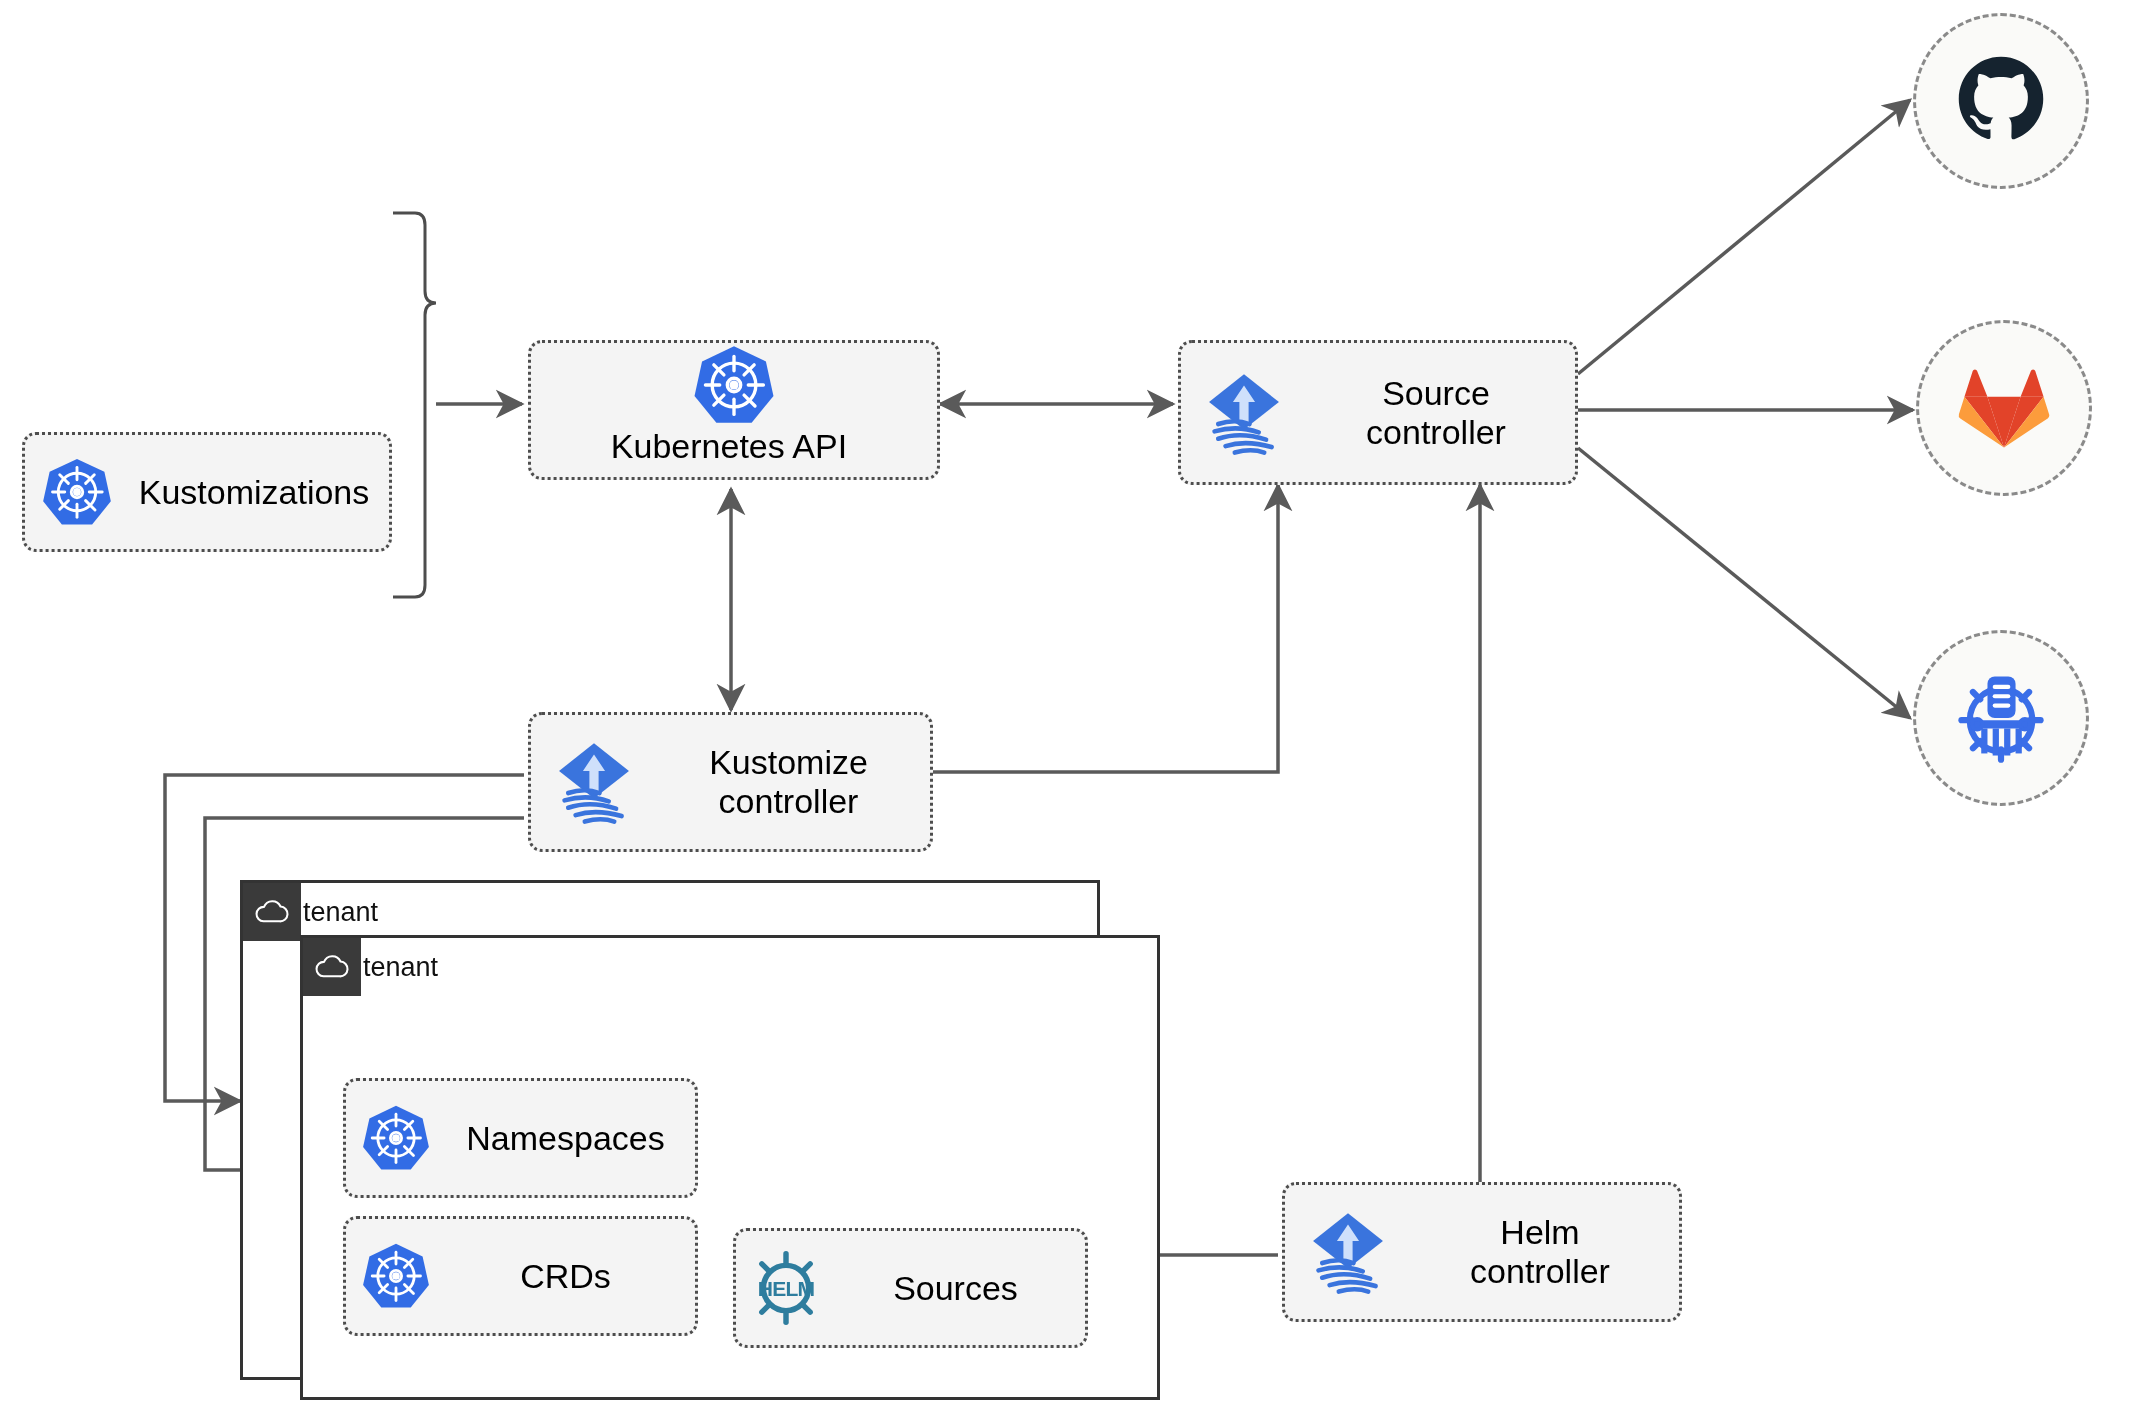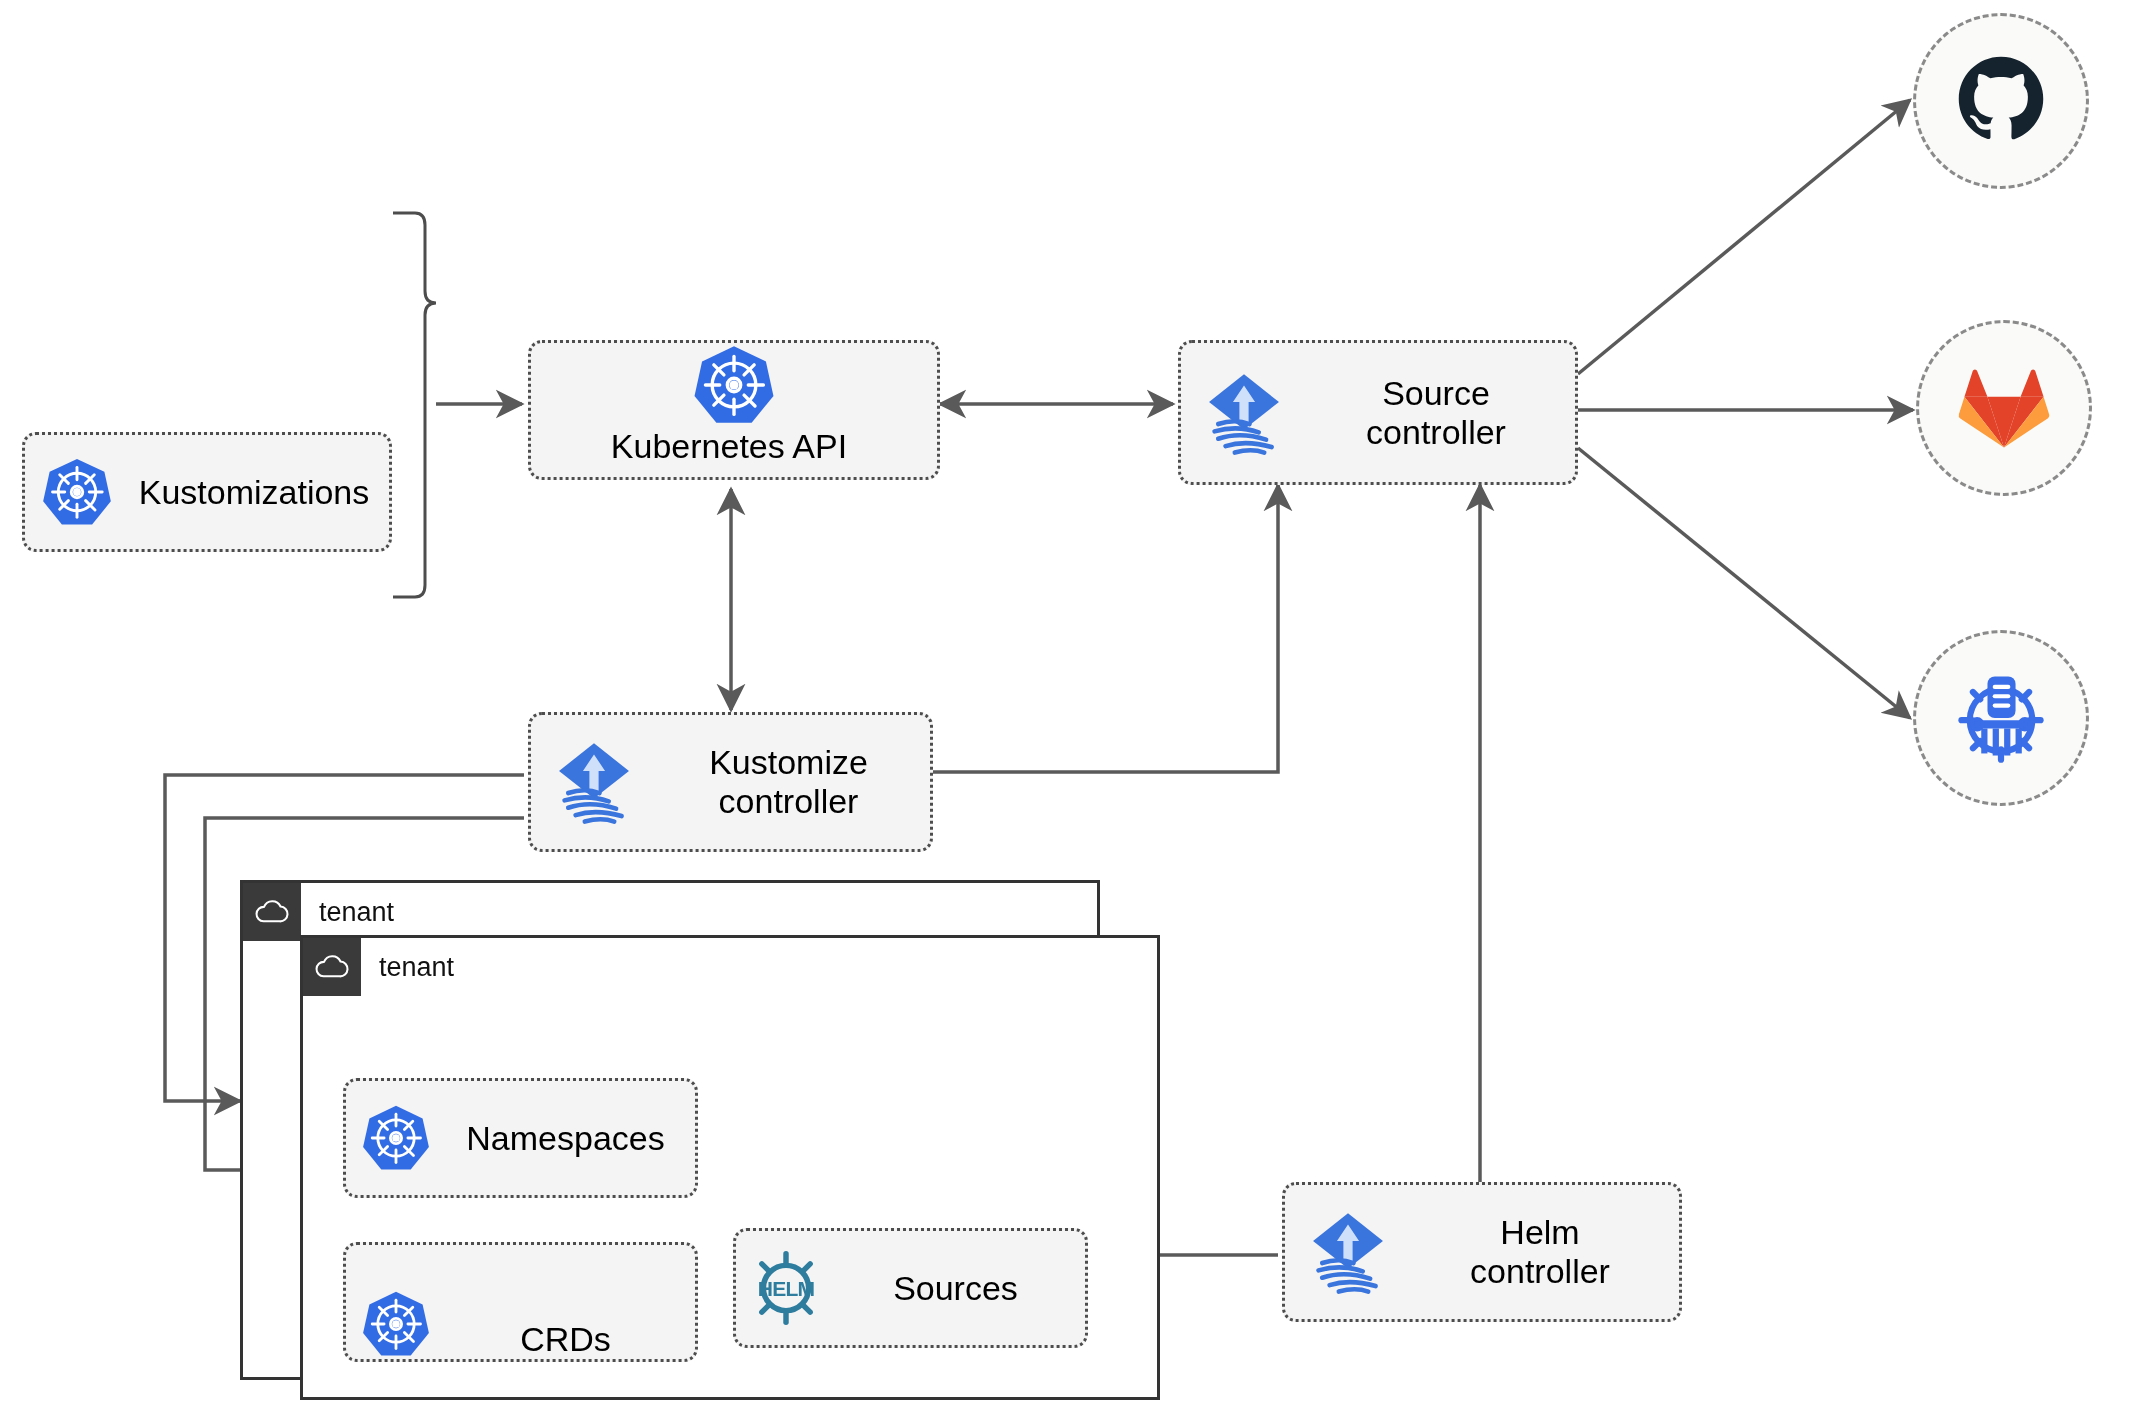--- a/index.html
+++ b/index.html
@@ -83,21 +83,21 @@
     height: 58px;
     background: #3a3a3a;
     display: flex;
     align-items: center;
     justify-content: center;
     flex: 0 0 auto;
   }
   .tenant-title {
     font-size: 27px;
     color: #111111;
-    margin-left: 18px;
+    margin-left: 2px;
     white-space: nowrap;
   }
   .tenant-inner { z-index: 4; }
   .tenant-inner .node { z-index: 6; }
 </style>
 </head>
 <body>
 
 <div id="canvas">
 
@@ -338,21 +338,21 @@
             <line x1="74" y1="26" x2="62" y2="38"></line>
               <line x1="38" y1="62" x2="26" y2="74"></line>
           </g>
           <circle cx="50" cy="50" r="5.5" fill="#ffffff"></circle>
         </svg>
       </span>
       <span class="nlabel">Namespaces</span>
     </div>
 
 
-    <div class="node" style="left:40px; top:304px; width:355px; height:120px;align-items:flex-end;">
+    <div class="node" style="left:40px; top:278px; width:355px; height:120px;">
       <span class="nicon" style="width:100px;">
         <svg width="70" height="70" viewBox="0 0 100 100" aria-hidden="true">
           <path d="M50 4 L88 22 L97 63 L71 95 L29 95 L3 63 L12 22 Z" fill="#326ce5"></path>
           <g fill="none" stroke="#ffffff" stroke-width="4" stroke-linecap="round">
             <circle cx="50" cy="50" r="26"></circle>
               <circle cx="50" cy="50" r="8"></circle>
             <line x1="50" y1="16" x2="50" y2="33"></line>
               <line x1="50" y1="67" x2="50" y2="85"></line>
             <line x1="16" y1="50" x2="33" y2="50"></line>
               <line x1="67" y1="50" x2="85" y2="50"></line>

